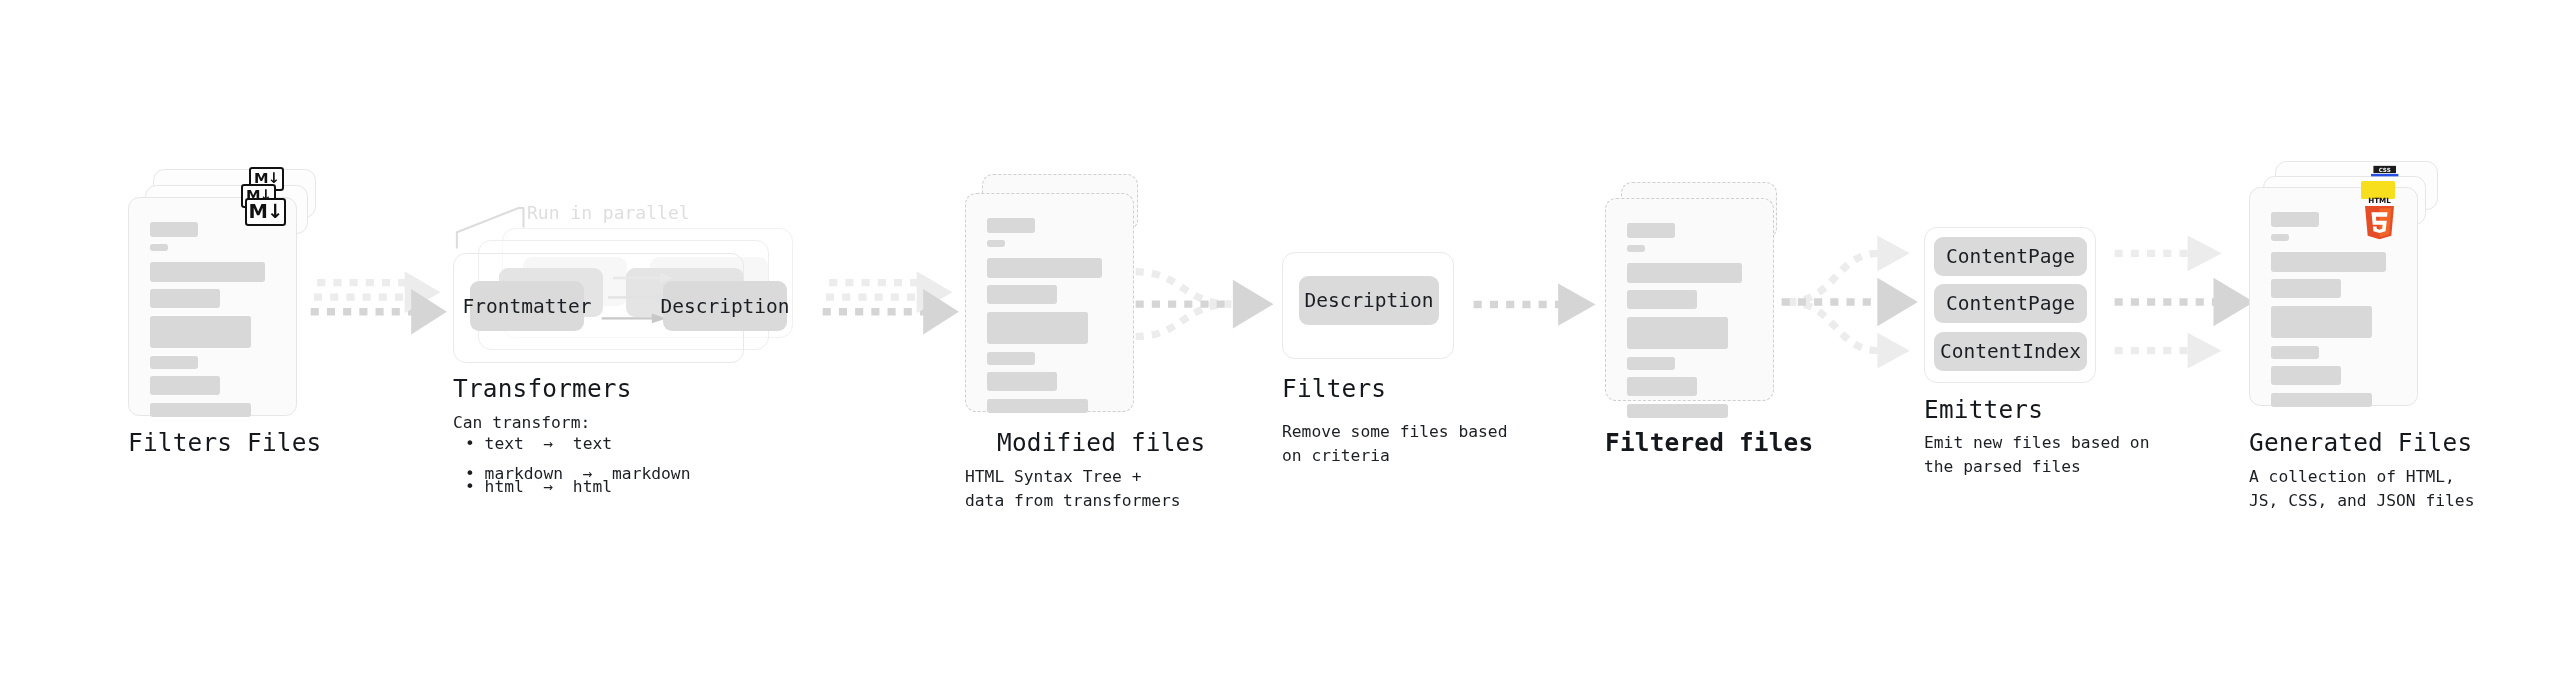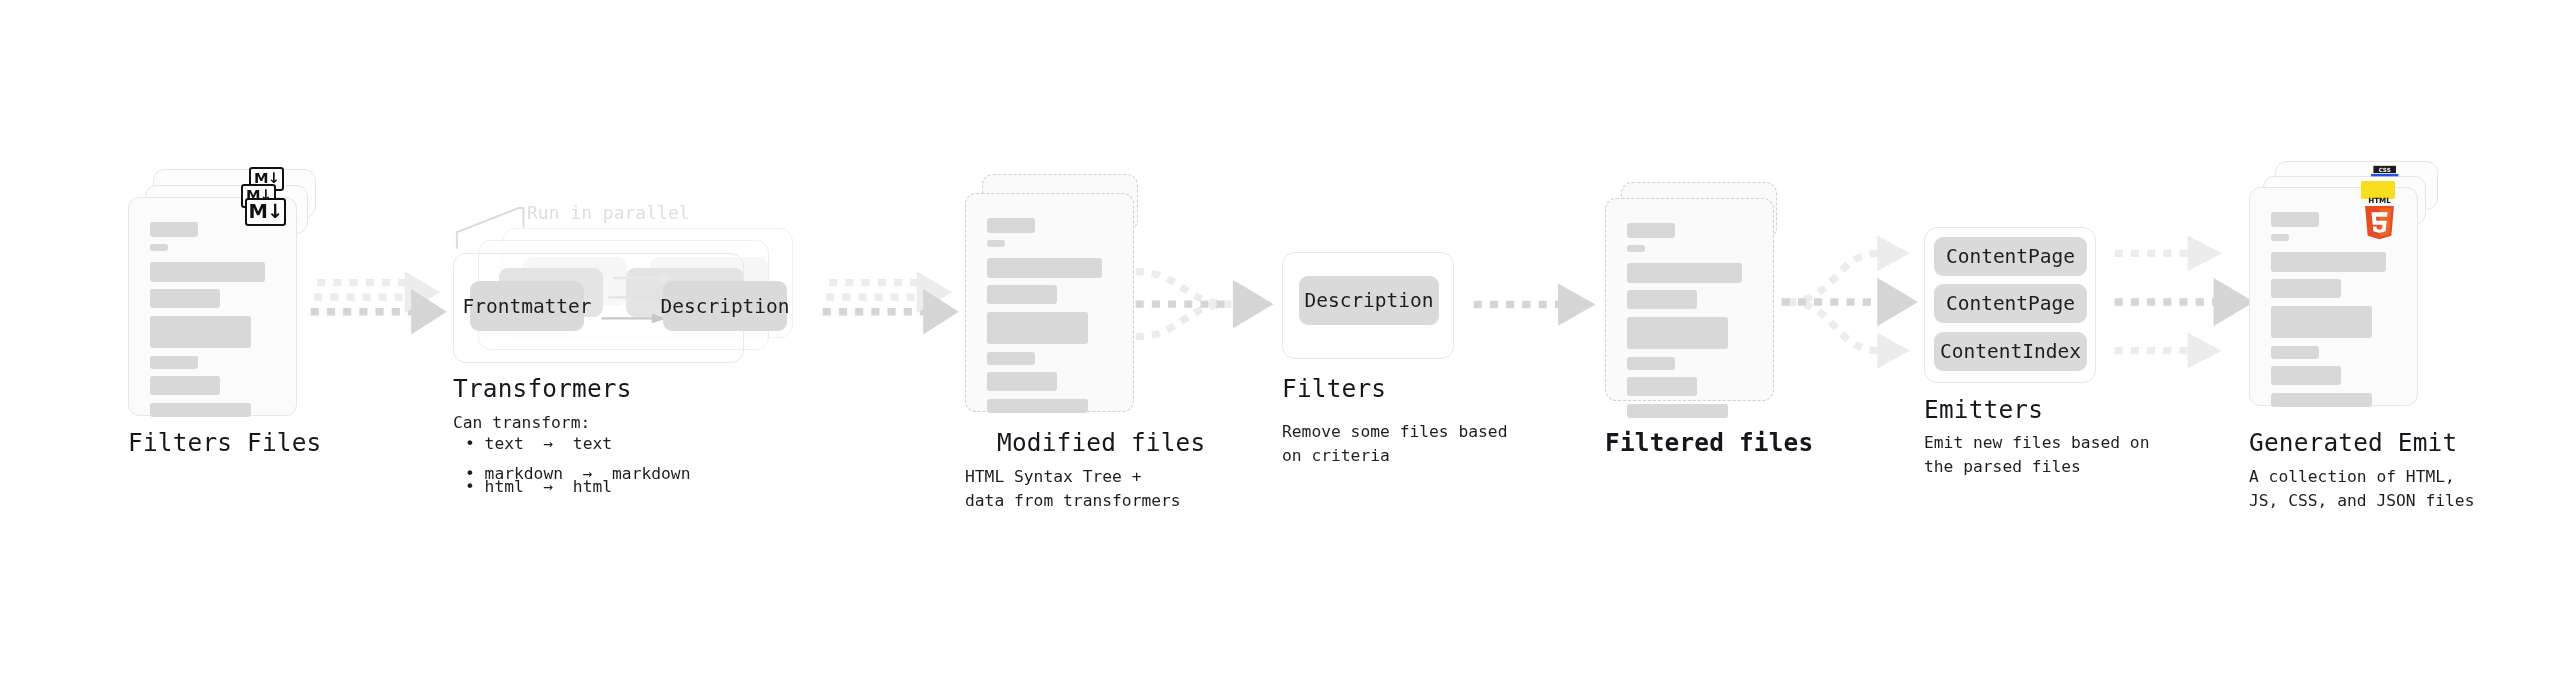--- a/index.html
+++ b/index.html
@@ -283,19 +283,19 @@
 
     <div class="badge-js" style="left:2361px;top:181px;width:34px;height:18px;"></div>
 
     <svg class="badge-html5" style="left:2361px;top:195px;width:37px;height:46px;" viewBox="0 0 46 56">
       <text x="23" y="9" font-size="9" fill="#111" text-anchor="middle" font-family="DejaVu Sans, sans-serif" font-weight="bold">HTML</text>
       <path d="M5,13 L41,13 L37.7,50 L23,54.5 L8.3,50 Z" fill="#e44d26"></path>
       <path d="M23,16 L23,52 L35,48.2 L37.8,16 Z" fill="#f16529"></path>
       <path d="M13,21 H33 L32.4,26.5 H18.6 L19,31.5 H32 L30.6,44.5 L23,46.8 L15.4,44.5 L14.9,38.5 H19.4 L19.6,41.5 L23,42.5 L26.4,41.5 L26.8,36.5 H14.6 Z" fill="#ffffff"></path>
     </svg>
 
-    <div class="title" style="left:2249px;top:428px;">Generated Emit</div>
+    <div class="title" style="left:2249px;top:428px;">Generated Files</div>
     <div class="sub" style="left:2249px;top:465px;">A collection of HTML,
 JS, CSS, and JSON files</div>
   </div>
 
 </div>
 
 
 </body></html>

